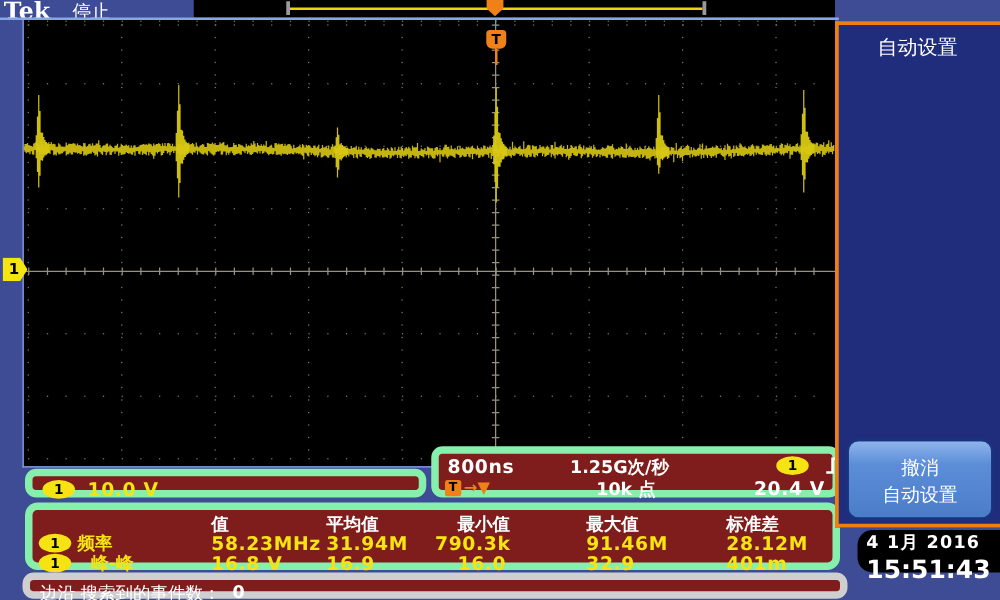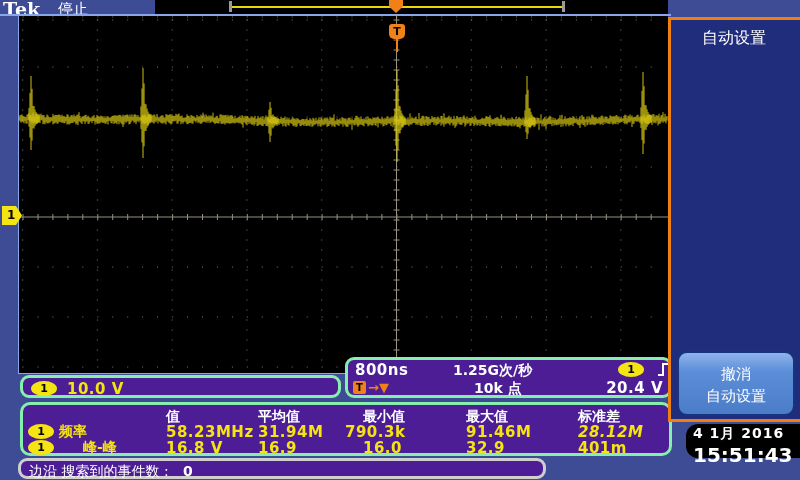--- a/index.html
+++ b/index.html
@@ -26,25 +26,25 @@
   .display-bottom-edge{left:18px;top:373px;width:650px;height:1px;background:#88a6e8;}
   .trig-T{left:370px;top:8px;width:16px;height:15px;background:#f08018;
     border-radius:3px 3px 5px 5px;color:#000;font-weight:bold;font-size:11px;
     text-align:center;line-height:15px;}
   .trig-T-stem{left:377px;top:23px;width:2px;height:13px;background:#f08018;}
   .ch1-marker{left:2px;top:206px;width:20px;height:19px;background:#f5e411;
     clip-path:polygon(0 0,70% 0,100% 50%,70% 100%,0 100%);
     color:#000;font-weight:bold;font-size:12px;text-align:left;
     line-height:19px;padding-left:5px;box-sizing:border-box;}
   
-  .rbox{background:#4c1d95;border:3px solid #86efac;box-sizing:border-box;}
+  .rbox{background:#7f1d1d;border:6px solid #86efac;box-sizing:border-box;}
   .ch-box{left:20px;top:375px;width:321px;height:23px;border-radius:9px;}
   .hz-box{left:345px;top:357px;width:327px;height:41px;border-radius:9px;}
   .meas-box{left:20px;top:402px;width:652px;height:54px;border-radius:10px;}
-  .search-box{left:18px;top:458px;width:528px;height:21px;border-radius:9px;border-color:#cfcfcf;}
+  .search-box{left:18px;top:458px;width:660px;height:21px;border-radius:9px;border-color:#cfcfcf;}
   .bubble{display:inline-block;width:26px;height:15px;background:#f5e411;border-radius:50%;
     color:#000;font-weight:bold;font-size:11px;text-align:center;line-height:15px;}
   .ytx{color:#f5e411;font-weight:bold;}
   .wtx{color:#fff;font-weight:bold;}
   .otx{color:#f08018;font-weight:bold;}
   .fs15{font-size:15px;} .fs14{font-size:14px;} .fs13{font-size:13px;}
   .num{font-family:"DejaVu Sans","Liberation Sans",sans-serif;letter-spacing:0.5px;}
   .t-icon{display:inline-block;width:13px;height:13px;background:#f08018;border-radius:2px;
     color:#000;font-weight:bold;font-size:10px;text-align:center;line-height:13px;vertical-align:-2px;}
   
@@ -818,25 +818,25 @@
     <span class="abs wtx fs14" style="left:443px;top:3px;">最大值</span>
     <span class="abs wtx fs14" style="left:555px;top:3px;">标准差</span>
 
     <div>
       <span class="abs bubble" style="left:5px;top:19px;">1</span>
       <span class="abs ytx fs14" style="left:36px;top:18px;">频率</span>
       <span class="abs ytx fs15 num" style="left:143px;top:18px;">58.23MHz</span>
       <span class="abs ytx fs15 num" style="left:235px;top:18px;">31.94M</span>
       <span class="abs ytx fs15 num" style="left:322px;top:18px;">790.3k</span>
       <span class="abs ytx fs15 num" style="left:443px;top:18px;">91.46M</span>
-      <span class="abs ytx fs15 num" style="left:555px;top:18px;font-style:italic;">28.12M</span>
+      <span class="abs ytx fs15 num" style="left:555px;top:18px;">28.12M</span>
     </div>
     <div>
       <span class="abs bubble" style="left:5px;top:35px;">1</span>
-      <span class="abs ytx fs14" style="left:36px;top:34px;padding-left:24px;">峰-峰</span>
+      <span class="abs ytx fs14" style="left:23px;top:34px;padding-left:24px;">峰-峰</span>
       <span class="abs ytx fs15 num" style="left:143px;top:34px;">16.8 V</span>
       <span class="abs ytx fs15 num" style="left:235px;top:34px;">16.9</span>
       <span class="abs ytx fs15 num" style="left:340px;top:34px;">16.0</span>
       <span class="abs ytx fs15 num" style="left:443px;top:34px;">32.9</span>
       <span class="abs ytx fs15 num" style="left:555px;top:34px;">401m</span>
     </div>
   </div>
 
   <div class="abs rbox search-box">
     <span class="abs" style="left:8px;top:2px;color:#fff;font-size:14px;">边沿 搜索到的事件数 :</span>

